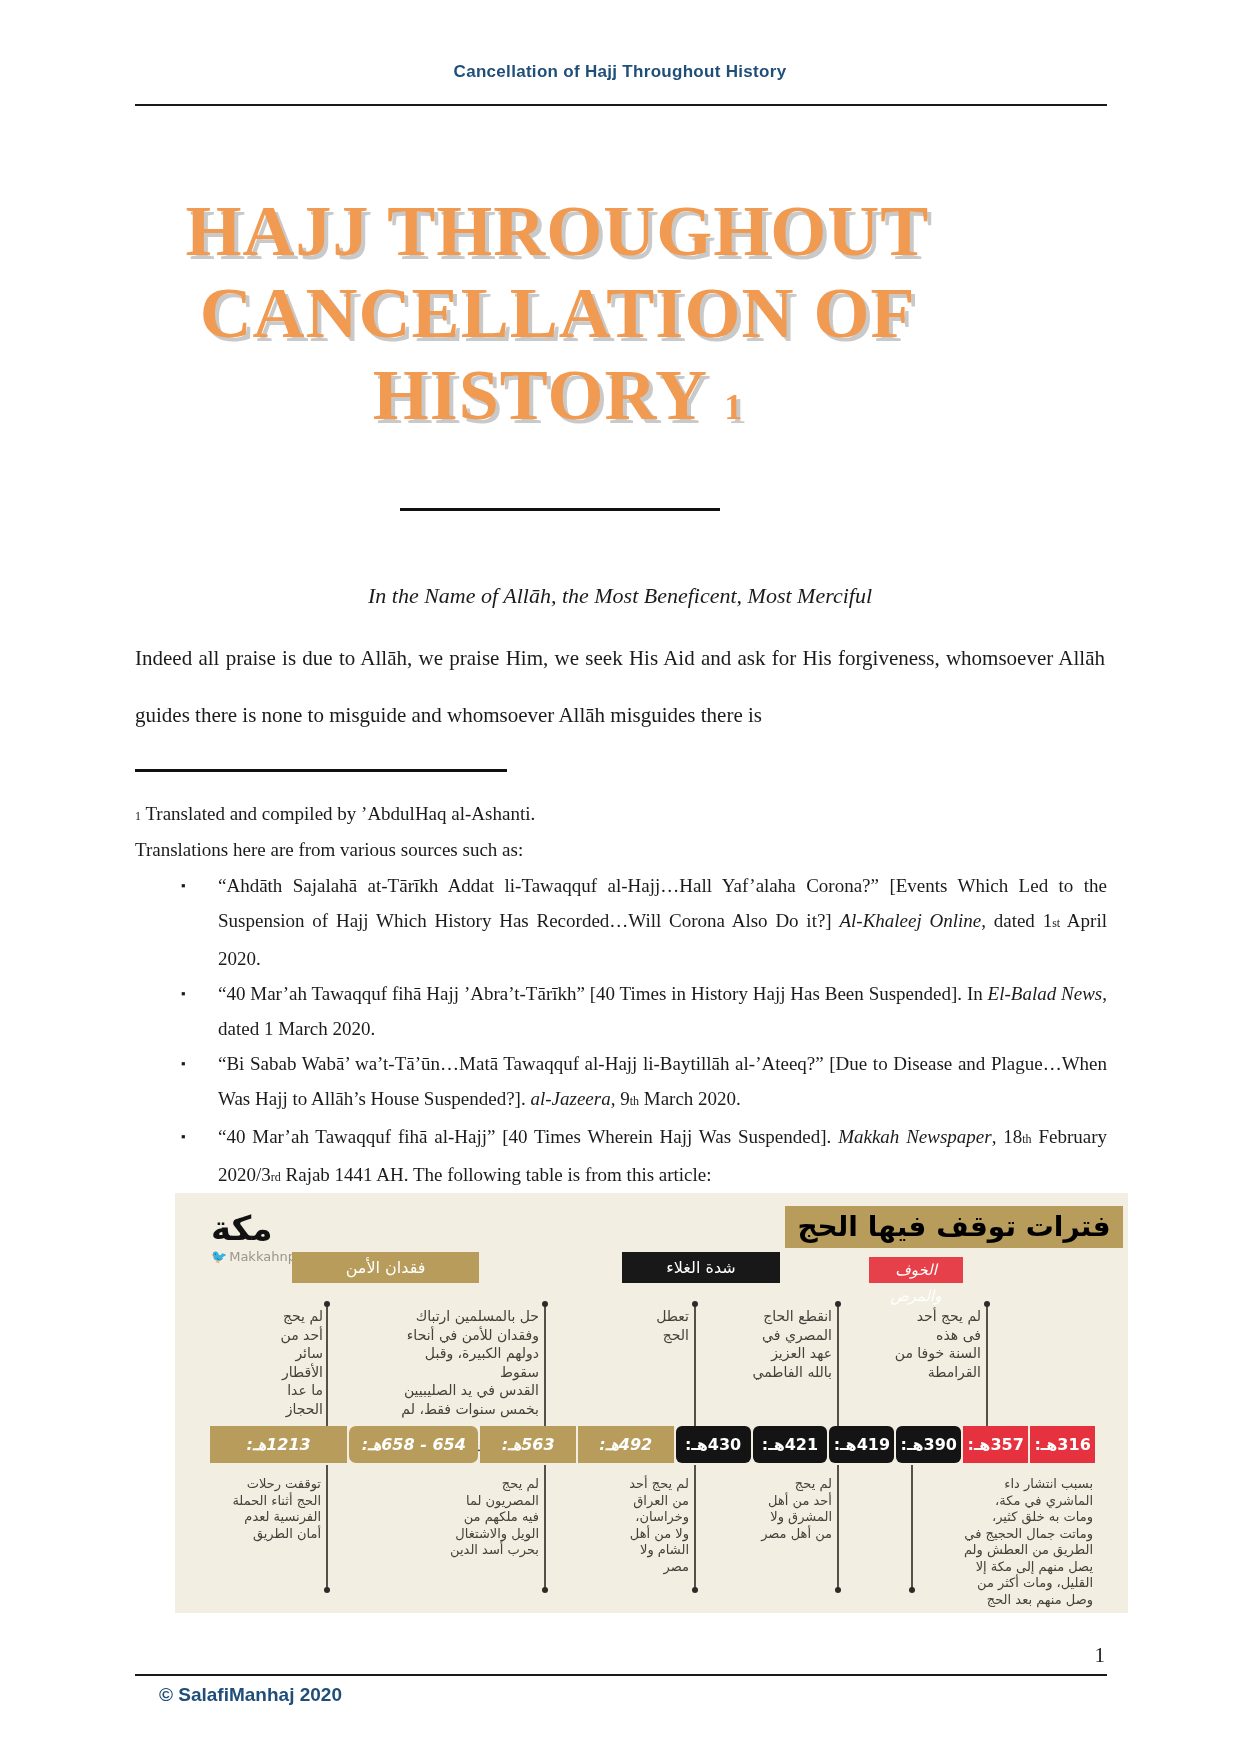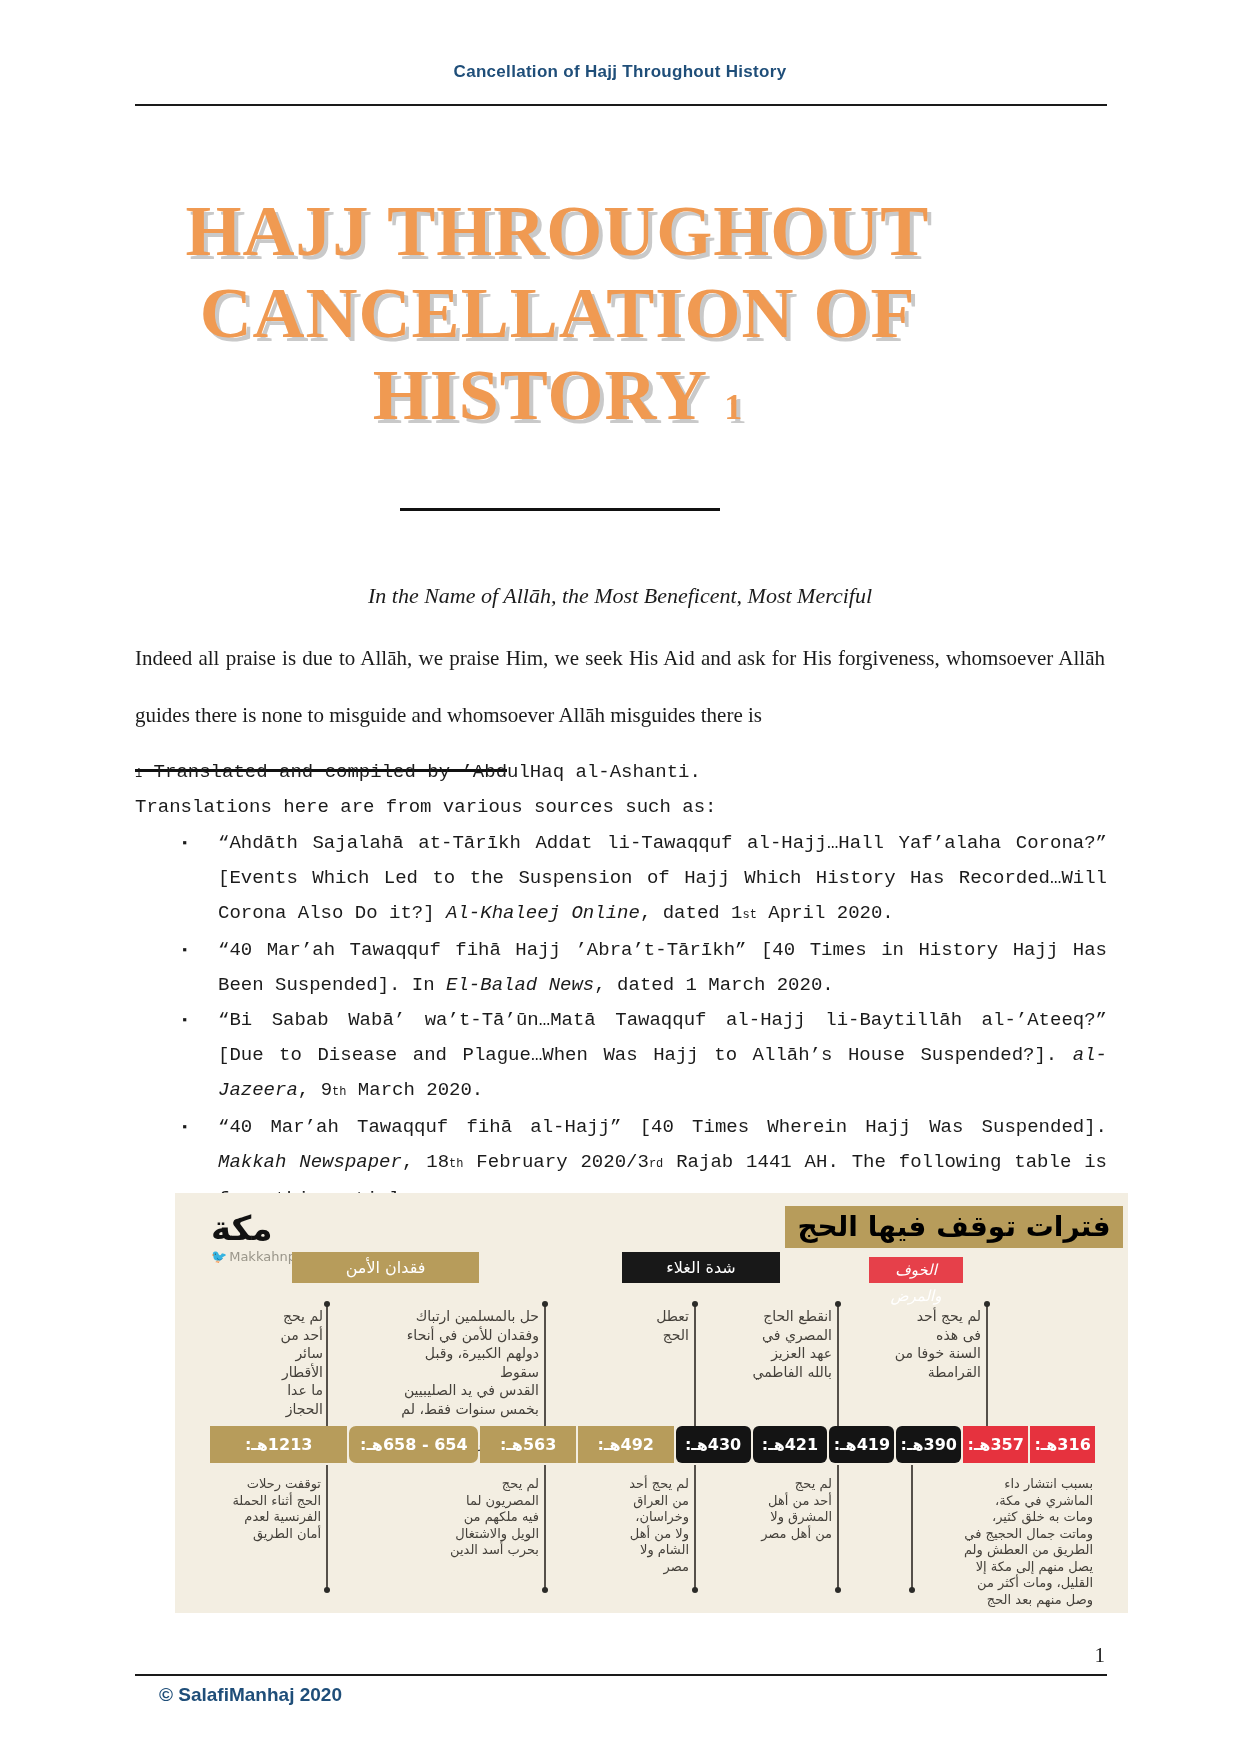--- a/index.html
+++ b/index.html
@@ -33,21 +33,21 @@
   .bismillah{
     position:absolute;left:135px;top:583px;width:970px;text-align:center;
     font-size:22px;font-style:italic;
   }
   .body-par{
     position:absolute;left:135px;top:630px;width:970px;
     font-size:21px;line-height:57px;text-align:justify;
   }
   
   .fn-sep{position:absolute;left:135px;top:769px;width:372px;border-bottom:3px solid #111;}
-  .footnotes{position:absolute;left:135px;top:756px;width:972px;font-size:19px;line-height:33px;font-family:Liberation Mono, monospace;}
+  .footnotes{position:absolute;left:135px;top:797px;width:972px;font-size:19px;line-height:33px;}
   .fn-marker{font-size:12px;}
   .fn-ord{font-size:12px;}
   .src-list{margin:2px 0 0 0;padding:0;list-style:none;}
   .src-item{position:relative;padding-left:83px;text-align:justify;line-height:35px;}
   .src-item .bullet-marker{position:absolute;left:46px;top:0px;font-size:13px;}
   .ital{font-style:italic;}
   
   .infographic{
     position:absolute;left:175px;top:1173px;width:953px;height:420px;
     background:#F3EEE2;font-family:"DejaVu Sans", sans-serif;color:#44403a;margin-top:20px;
@@ -76,21 +76,21 @@
   .connector.bottom{top:272px;height:126px;}
   .connector .dot{position:absolute;left:-2px;width:6px;height:6px;border-radius:50%;background:#2b2b28;}
   .connector.top .dot{top:-2px;}
   .connector.bottom .dot{bottom:-2px;}
   .c1{left:151px;} .c2{left:369px;} .c3{left:519px;} .c4{left:662px;} .c5t{left:811px;} .c5b{left:736px;}
   .year-band{position:absolute;left:35px;top:233px;width:885px;height:37px;display:flex;gap:2px;}
   .year-cell{
     color:#fff;font-weight:bold;font-size:16px;line-height:37px;text-align:center;direction:rtl;
     overflow:hidden;white-space:nowrap;
   }
-  .y-gold{background:#B79C5B;} .y-black{background:#141414;border-radius:6px;} .y-red{background:#E6323E;}
+  .y-gold{background:#B79C5B;font-style:italic;} .y-black{background:#141414;border-radius:6px;} .y-red{background:#E6323E;}
   .yw0{flex:1.65;} .yw1{flex:1.55;border-radius:7px;} .yw2{flex:1.15;} .yw3{flex:1.15;}
   .yw4{flex:.9;} .yw5{flex:.9;} .yw6{flex:.78;} .yw7{flex:.78;} .yw8{flex:.78;} .yw9{flex:.78;}
 </style>
 </head>
 <body>
 
 <div class="page">
 
   <div class="run-header">Cancellation of Hajj Throughout History</div>
   <div class="header-rule"></div>

